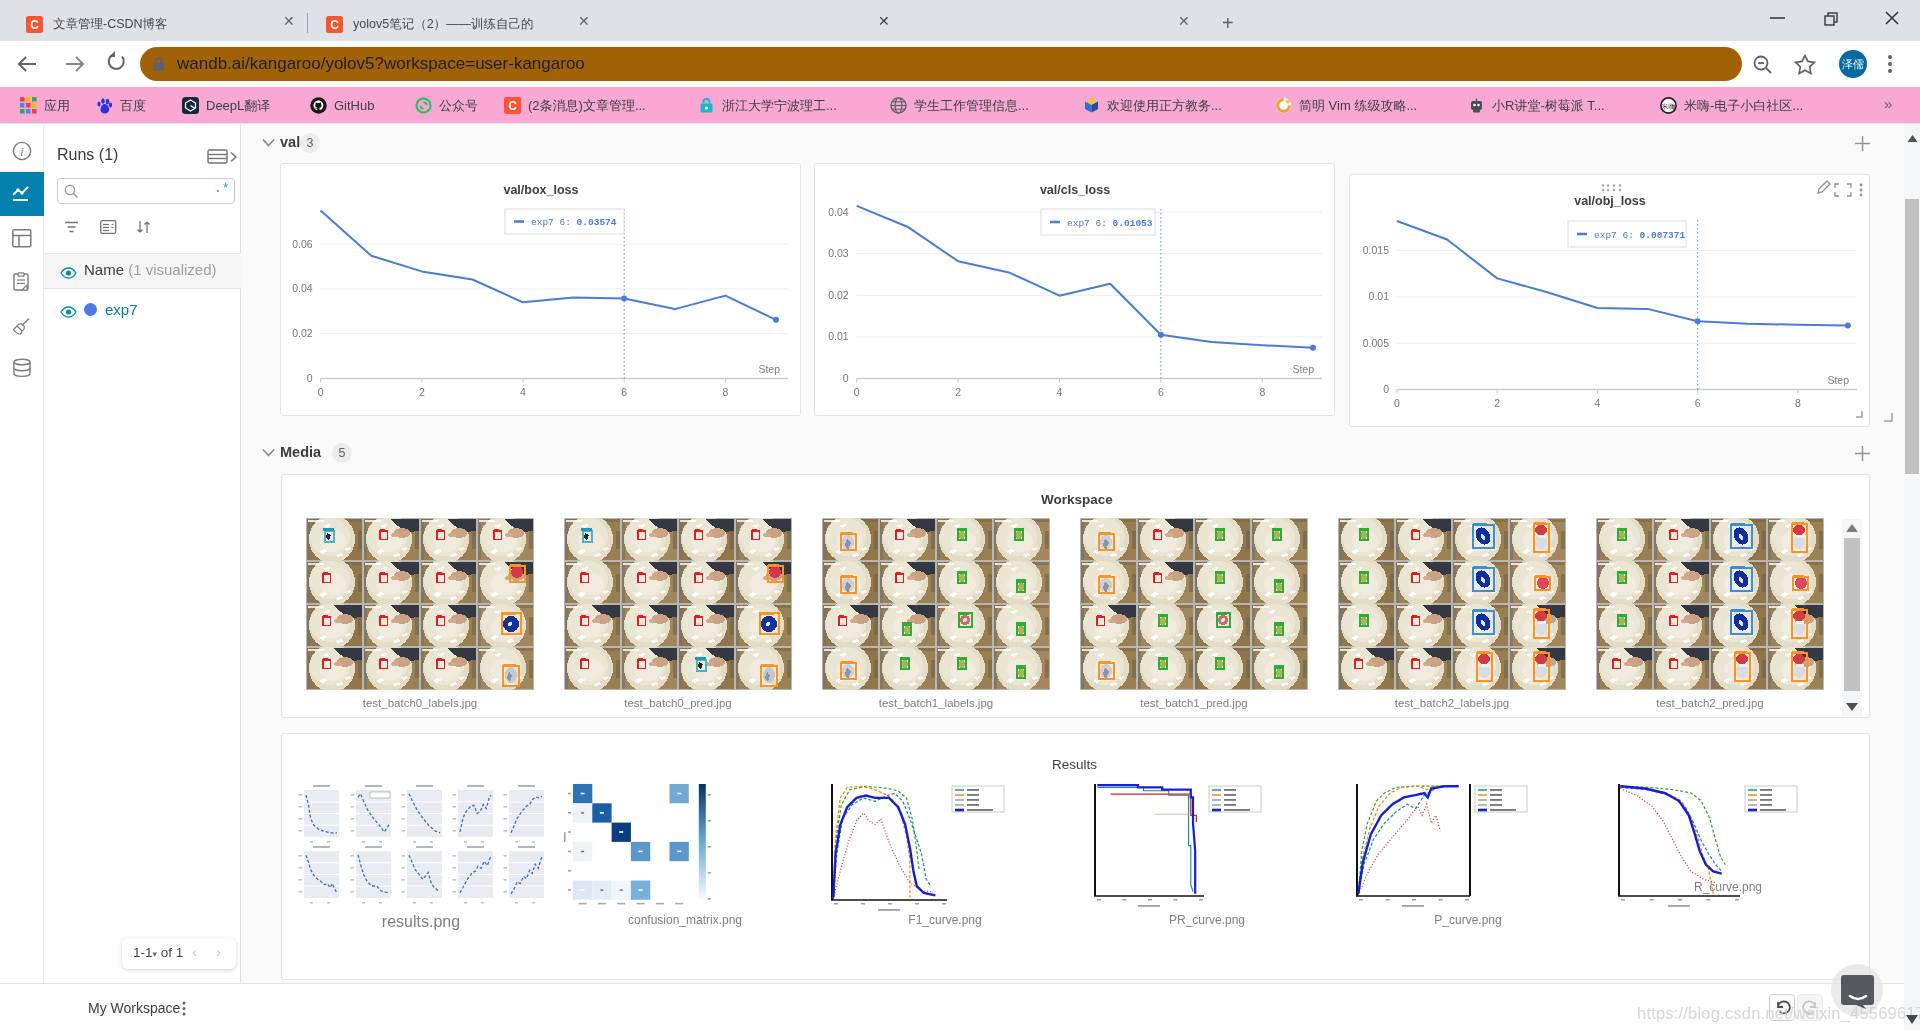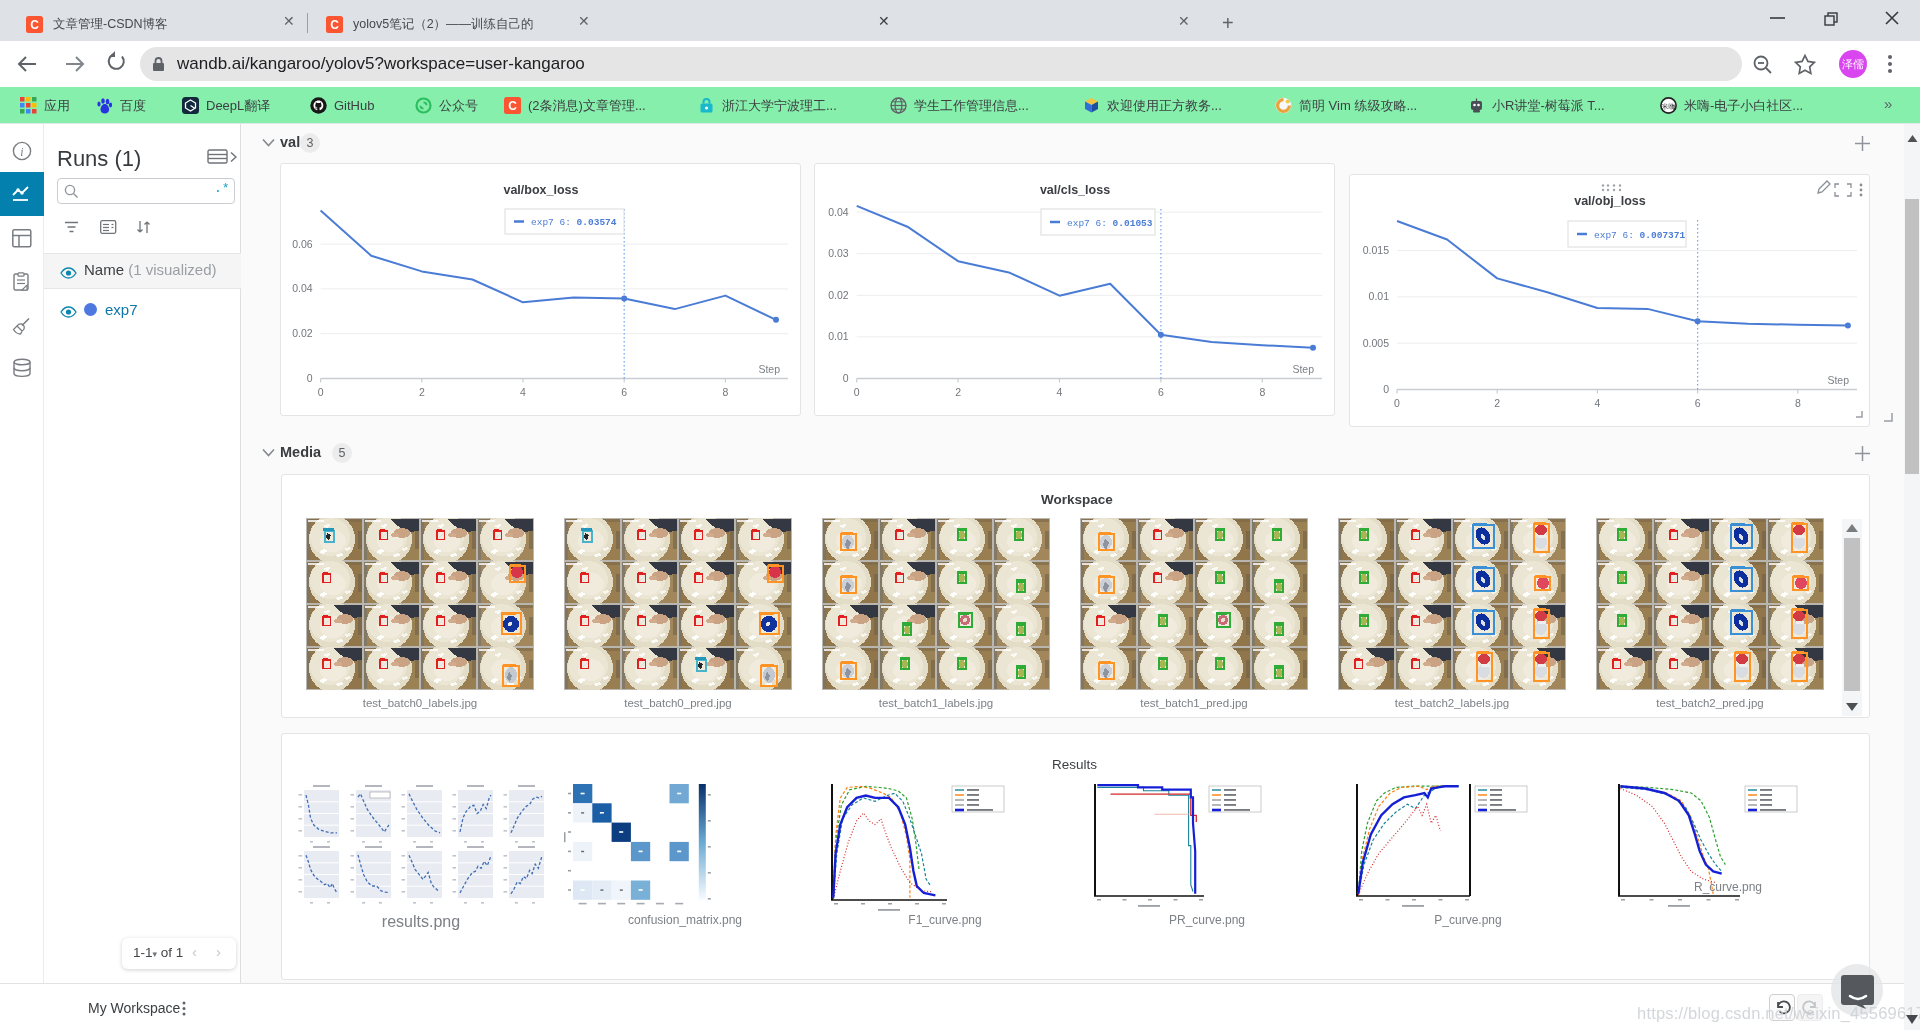--- a/index.html
+++ b/index.html
@@ -1,23 +1,23 @@
 <!DOCTYPE html>
 <html><head><meta charset="utf-8"><style>
 *{margin:0;padding:0;box-sizing:border-box}
 body{width:1920px;height:1030px;overflow:hidden;font-family:"Liberation Sans",sans-serif;background:#fafafa;position:relative}
 .abs{position:absolute}
 .tabbar{position:absolute;left:0;top:0;width:1920px;height:41px;background:#dee1e6}
 .tab{position:absolute;top:8px;height:33px;display:flex;align-items:center;font-size:12.5px;color:#45494d;white-space:nowrap;overflow:hidden}
 .tab.active{background:#fff;border-radius:9px 9px 0 0;top:6px;height:35px;color:#3c4043}
 .tabx{position:absolute;font-size:14px;color:#5f6368}
 .toolbar{position:absolute;left:0;top:41px;width:1920px;height:46px;background:#fff}
-.omni{position:absolute;left:140px;top:5.5px;width:1602px;height:34px;border-radius:17px;background:#e5e5e5;display:flex;align-items:center}
+.omni{position:absolute;left:140px;top:5.5px;width:1602px;height:34px;border-radius:17px;background:#a16207;display:flex;align-items:center}
 .urltxt{font-size:17px;color:#202124;margin-left:37px}
-.bkbar{position:absolute;left:0;top:87px;width:1920px;height:37px;background:#86efac;border-bottom:1px solid #e4e7ea}
+.bkbar{position:absolute;left:0;top:87px;width:1920px;height:37px;background:#f9a8d4;border-bottom:1px solid #e4e7ea}
 .bk{position:absolute;top:0;height:37px;display:flex;align-items:center;font-size:13px;color:#3c4043;white-space:nowrap}
 .bk .ic{margin-right:7px;width:17px;height:17px;flex:none}
 .rail{position:absolute;left:0;top:124px;width:44px;height:859px;background:#fff;border-right:1px solid #ececec}
 .runs{position:absolute;left:44px;top:124px;width:197px;height:859px;background:#fff;border-right:1px solid #dedede}
 .main{position:absolute;left:241px;top:124px;width:1663px;height:859px;background:#fafafa}
 .panel{position:absolute;background:#fff;border:1px solid #e4e4e4;border-radius:3px}
 .schead{position:absolute;font-size:14.5px;font-weight:bold;color:#3a3d41}
 .badge{position:absolute;background:#ececec;border-radius:10px;font-size:12.5px;color:#5f6368;text-align:center;font-weight:normal}
 .cap{position:absolute;font-size:11.5px;color:#7d8186;text-align:center}
 .bbar{position:absolute;left:0;top:983px;width:1920px;height:47px;background:#fff;border-top:1px solid #e2e2e2}
@@ -67,21 +67,21 @@
       <span class="urltxt">wandb.ai/kangaroo/yolov5?workspace=user-kangaroo</span>
     </div>
     <svg class="abs" style="left:1752px;top:13px" width="22" height="22">
       <circle cx="9" cy="9" r="6.5" fill="none" stroke="#5f6368" stroke-width="1.8"></circle>
       <line x1="14" y1="14" x2="19" y2="19" stroke="#5f6368" stroke-width="1.8"></line>
       <line x1="6" y1="9" x2="12" y2="9" stroke="#5f6368" stroke-width="1.8"></line>
     </svg>
     <svg class="abs" style="left:1794px;top:13px" width="22" height="22">
       <path d="M11,1.5 l2.9,5.9 6.5,0.9 -4.7,4.6 1.1,6.5 -5.8,-3.1 -5.8,3.1 1.1,-6.5 -4.7,-4.6 6.5,-0.9 z" fill="none" stroke="#5f6368" stroke-width="1.7"></path>
     </svg>
-    <div class="abs" style="left:1839px;top:9px;width:28px;height:28px;border-radius:50%;background:#d946ef;color:#fff;font-size:11px;display:flex;align-items:center;justify-content:center">泽儒</div>
+    <div class="abs" style="left:1839px;top:9px;width:28px;height:28px;border-radius:50%;background:#0369a1;color:#fff;font-size:11px;display:flex;align-items:center;justify-content:center">泽儒</div>
     <svg class="abs" style="left:1886px;top:13px" width="8" height="20">
       <circle cx="4" cy="3" r="2" fill="#5f6368"></circle>
       <circle cx="4" cy="10" r="2" fill="#5f6368"></circle>
       <circle cx="4" cy="17" r="2" fill="#5f6368"></circle>
     </svg>
   </div>
 <div class="bkbar">
     <div class="bk" style="left:20px"><svg class="ic" viewBox="0 0 17 17">
         <rect x="0" y="0" width="4.5" height="4.5" fill="#ea4335"></rect>
         <rect x="6" y="0" width="4.5" height="4.5" fill="#fbbc04"></rect>
@@ -182,21 +182,21 @@
       <path d="M10,8 c-2,-0.5 -4,0.5 -5,2 l5,5 c1.7,-1 2.7,-3 2,-5 z" fill="none" stroke="#797d82" stroke-width="1.3"></path>
       <path d="M5,10 L1.5,13.5 c1.5,2.5 4,4.5 7,4.5 l1.5,-2.5" fill="none" stroke="#797d82" stroke-width="1.3"></path>
     </svg>
     <svg class="abs" style="left:12px;top:234px" width="20" height="20">
       <ellipse cx="10" cy="4" rx="8" ry="2.8" fill="none" stroke="#797d82" stroke-width="1.4"></ellipse>
       <path d="M2,4 V15.5 c0,1.6 3.6,2.9 8,2.9 s8,-1.3 8,-2.9 V4" fill="none" stroke="#797d82" stroke-width="1.4"></path>
       <path d="M2,9.8 c0,1.6 3.6,2.9 8,2.9 s8,-1.3 8,-2.9" fill="none" stroke="#797d82" stroke-width="1.4"></path>
     </svg>
   </div>
 <div class="runs">
-    <div class="abs" style="left:13px;top:22px;font-size:22px;color:#383b3e">Runs (1)</div>
+    <div class="abs" style="left:13px;top:22px;font-size:16px;color:#383b3e">Runs (1)</div>
     <svg class="abs" style="left:163px;top:25px" width="30" height="16">
       <rect x="1" y="1" width="19" height="13" rx="1.5" fill="none" stroke="#6f7479" stroke-width="1.4"></rect>
       <line x1="1" y1="5.5" x2="20" y2="5.5" stroke="#6f7479" stroke-width="1.4"></line>
       <line x1="1" y1="9.5" x2="20" y2="9.5" stroke="#6f7479" stroke-width="1.4"></line>
       <path d="M24,3.5 l5,4.5 -5,4.5" fill="none" stroke="#6f7479" stroke-width="1.5"></path>
     </svg>
     <div class="abs" style="left:13px;top:54px;width:178px;height:26px;border:1px solid #c9cdd1;border-radius:4px;background:#fff"></div>
     <svg class="abs" style="left:20px;top:60px" width="15" height="15">
       <circle cx="6" cy="6" r="4.6" fill="none" stroke="#92979c" stroke-width="1.4"></circle>
       <line x1="9.5" y1="9.5" x2="13.5" y2="13.5" stroke="#92979c" stroke-width="1.4"></line>

